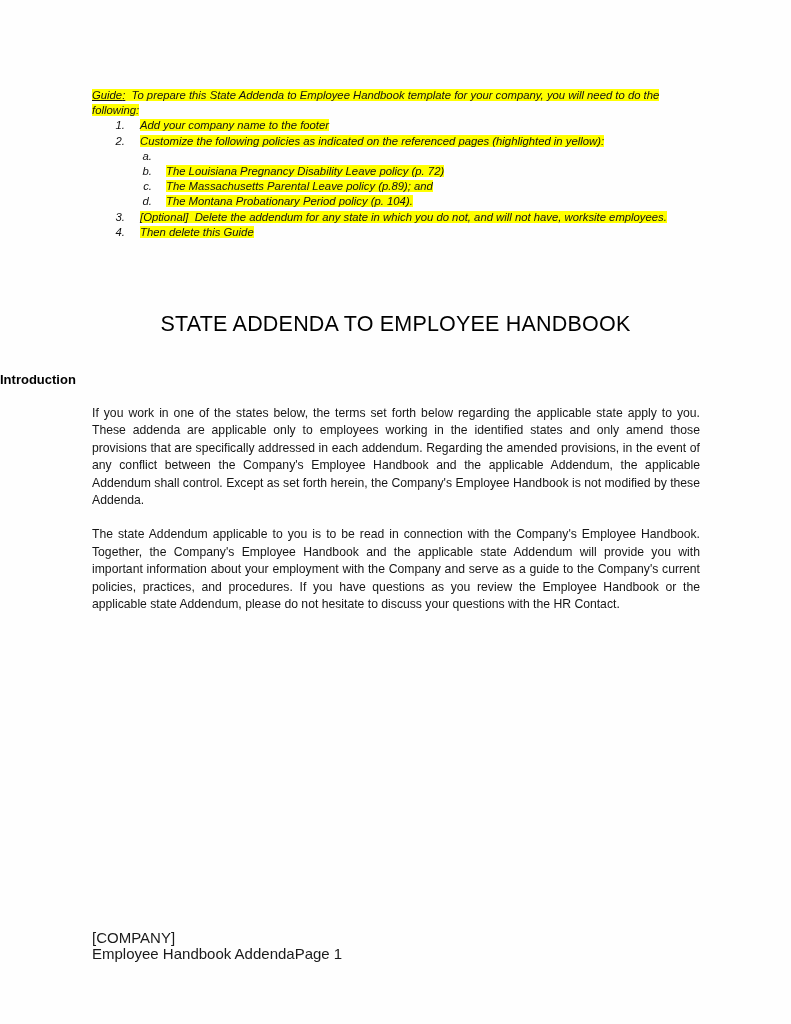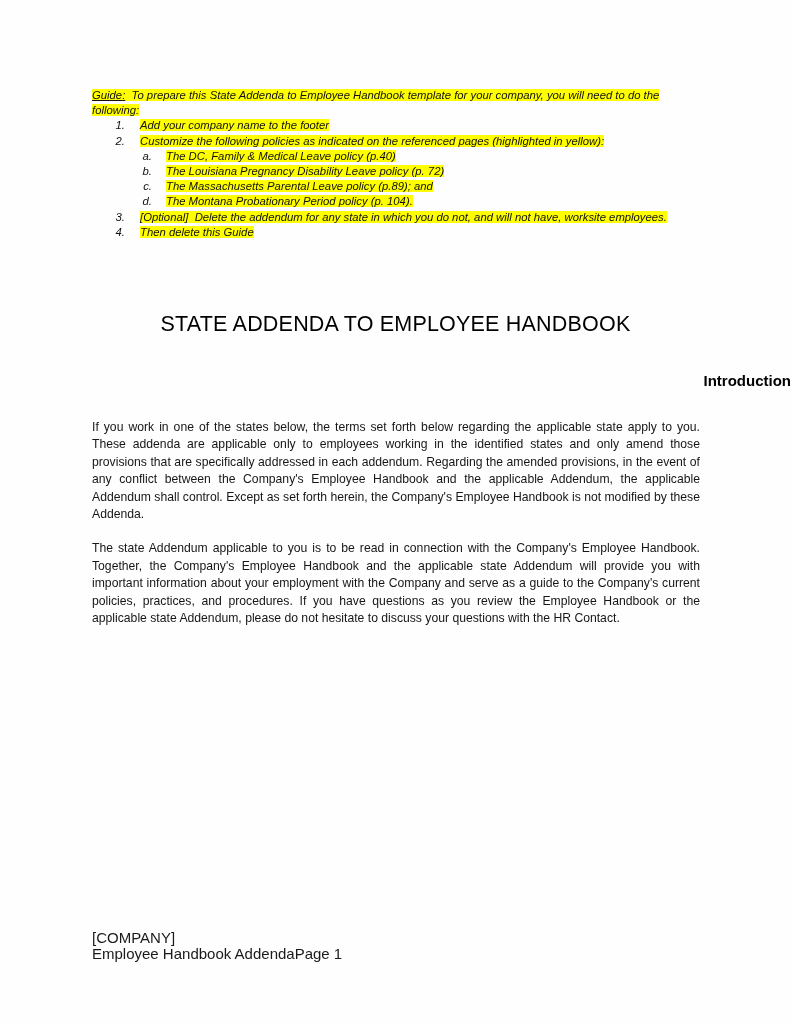--- a/index.html
+++ b/index.html
@@ -85,40 +85,40 @@
     font-size: 21.5px;
     font-weight: normal;
     letter-spacing: 0.2px;
     color: #000000;
     margin: 0;
   }
   .section-title {
     position: absolute;
     left: 0; top: 372px;
     width: 791px;
-    text-align: right;
-    font-size: 15px;
+    text-align: left;
+    font-size: 13px;
     font-weight: bold;
     color: #000000;
     margin: 0;
   }
 
   
   .body-copy {
     position: absolute;
     left: 92px;
     top: 405px;
     width: 608px;
     font-size: 12.2px;
     line-height: 17.4px;
     text-align: justify;
     color: #161616;
   }
   .body-copy p {
-    margin: 14px 0 17px 0;
+    margin: 0 0 17px 0;
   }
   .body-copy p:last-child { margin-bottom: 0; }
 
   
   .footer {
     position: absolute;
     left: 92px;
     top: 930px;
     width: 608px;
     font-size: 15px;
@@ -155,21 +155,20 @@
         <span class="body"><span class="hl">Add your company name to the footer</span></span>
       </div>
 
       <div class="li lvl1">
         <span class="marker">2.</span>
         <span class="body"><span class="hl">Customize the following policies as indicated on the referenced pages (highlighted in yellow):</span></span>
       </div>
 
       <div class="li lvl2">
         <span class="marker">a.</span>
-        <span class="body"><span class="hl">The DC, Family &amp; Medical Leave policy (p.40)</span></span>
       </div>
 
       <div class="li lvl2">
         <span class="marker">b.</span>
         <span class="body"><span class="hl">The Louisiana Pregnancy Disability Leave policy (p. 72)</span></span>
       </div>
 
       <div class="li lvl2">
         <span class="marker">c.</span>
         <span class="body"><span class="hl">The Massachusetts Parental Leave policy (p.89); and</span></span>

